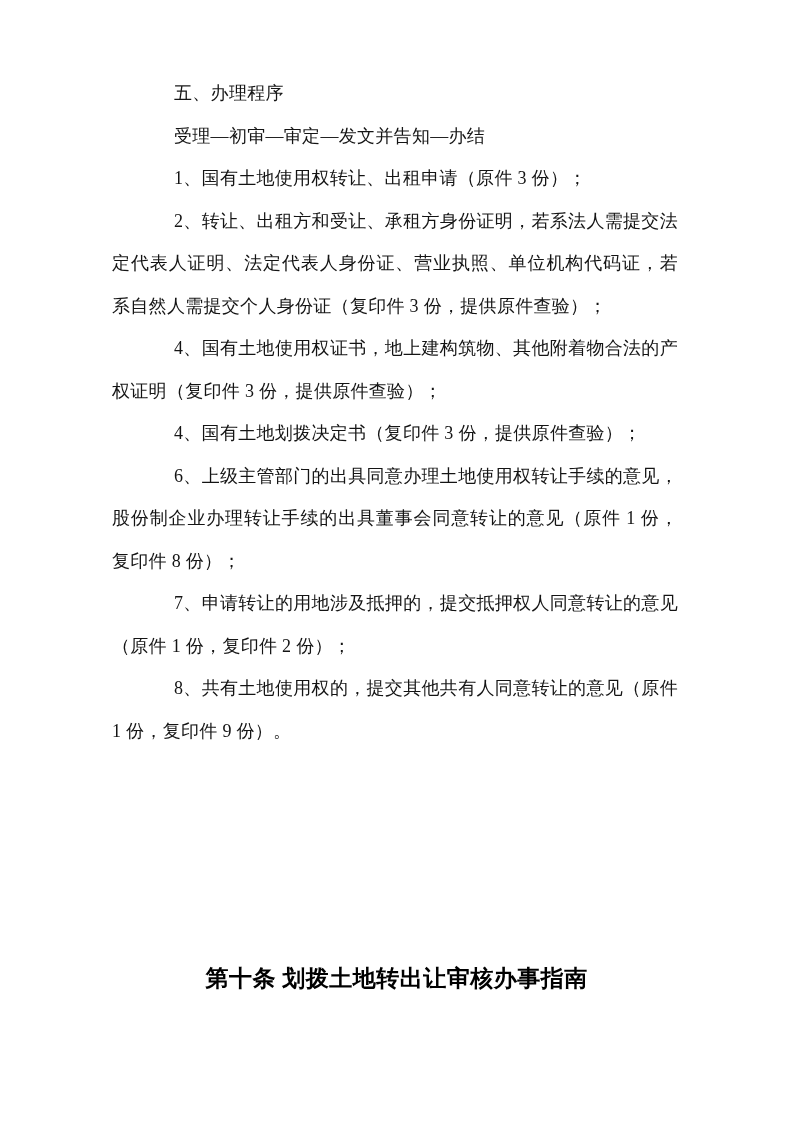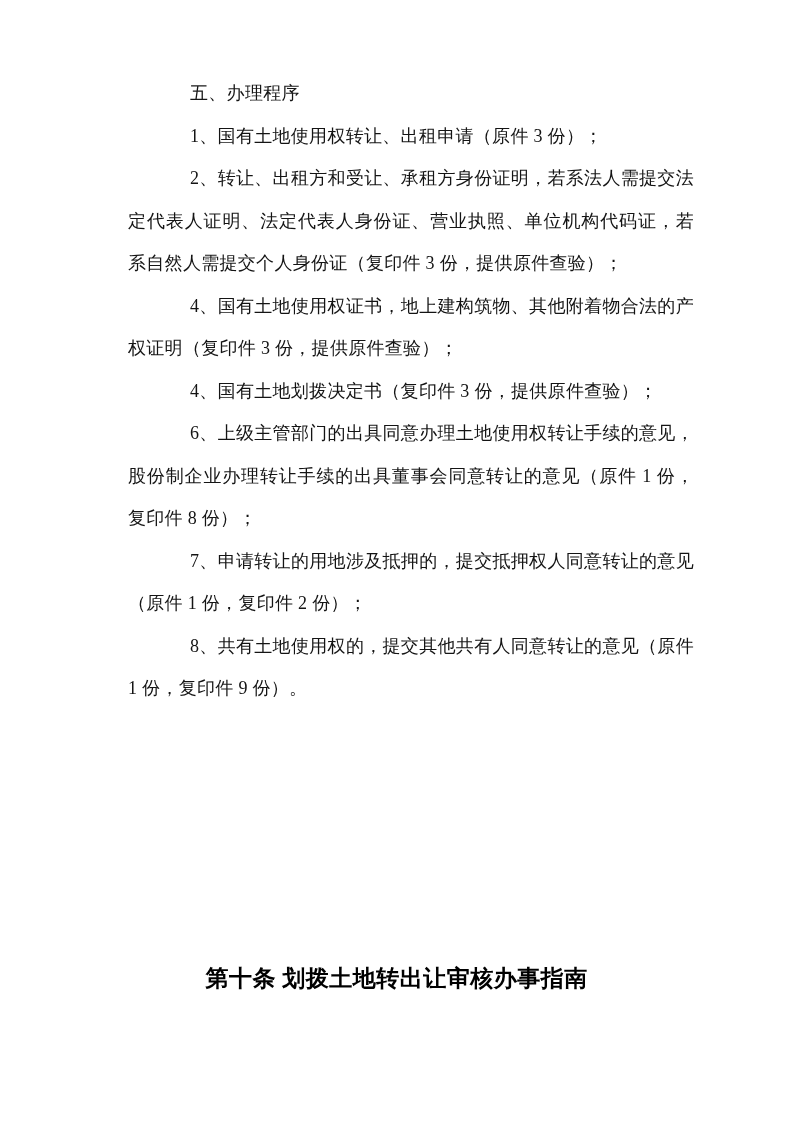--- a/index.html
+++ b/index.html
@@ -11,21 +11,21 @@
     position: relative;
     width: 793px;
     height: 1122px;
     background: #ffffff;
     overflow: hidden;
     font-family: "Liberation Serif", "DejaVu Serif", serif;
     color: #141414;
   }
   .doc-body {
     position: absolute;
-    left: 128px;
+    left: 112px;
     top: 72px;
     width: 566px;
     font-size: 18px;
     line-height: 42.5px;
     text-align: justify;
     letter-spacing: 0.3px;
   }
   .doc-body p {
     margin: 0;
     padding: 0;
@@ -44,20 +44,21 @@
     letter-spacing: 0.5px;
   }
 </style>
 </head>
 <body>
 
 <div class="page">
 
   <div class="doc-body">
     <p>五、办理程序</p>
+    <p>受理—初审—审定—发文并告知—办结</p>
     <p>1、国有土地使用权转让、出租申请（原件 3 份）；</p>
     <p>2、转让、出租方和受让、承租方身份证明，若系法人需提交法定代表人证明、法定代表人身份证、营业执照、单位机构代码证，若系自然人需提交个人身份证（复印件 3 份，提供原件查验）；</p>
     <p>4、国有土地使用权证书，地上建构筑物、其他附着物合法的产权证明（复印件 3 份，提供原件查验）；</p>
     <p>4、国有土地划拨决定书（复印件 3 份，提供原件查验）；</p>
     <p>6、上级主管部门的出具同意办理土地使用权转让手续的意见，股份制企业办理转让手续的出具董事会同意转让的意见（原件 1 份，复印件 8 份）；</p>
     <p>7、申请转让的用地涉及抵押的，提交抵押权人同意转让的意见（原件 1 份，复印件 2 份）；</p>
     <p>8、共有土地使用权的，提交其他共有人同意转让的意见（原件 1 份，复印件 9 份）。</p>
   </div>
 
   <div class="section-heading">第十条 划拨土地转出让审核办事指南</div>

